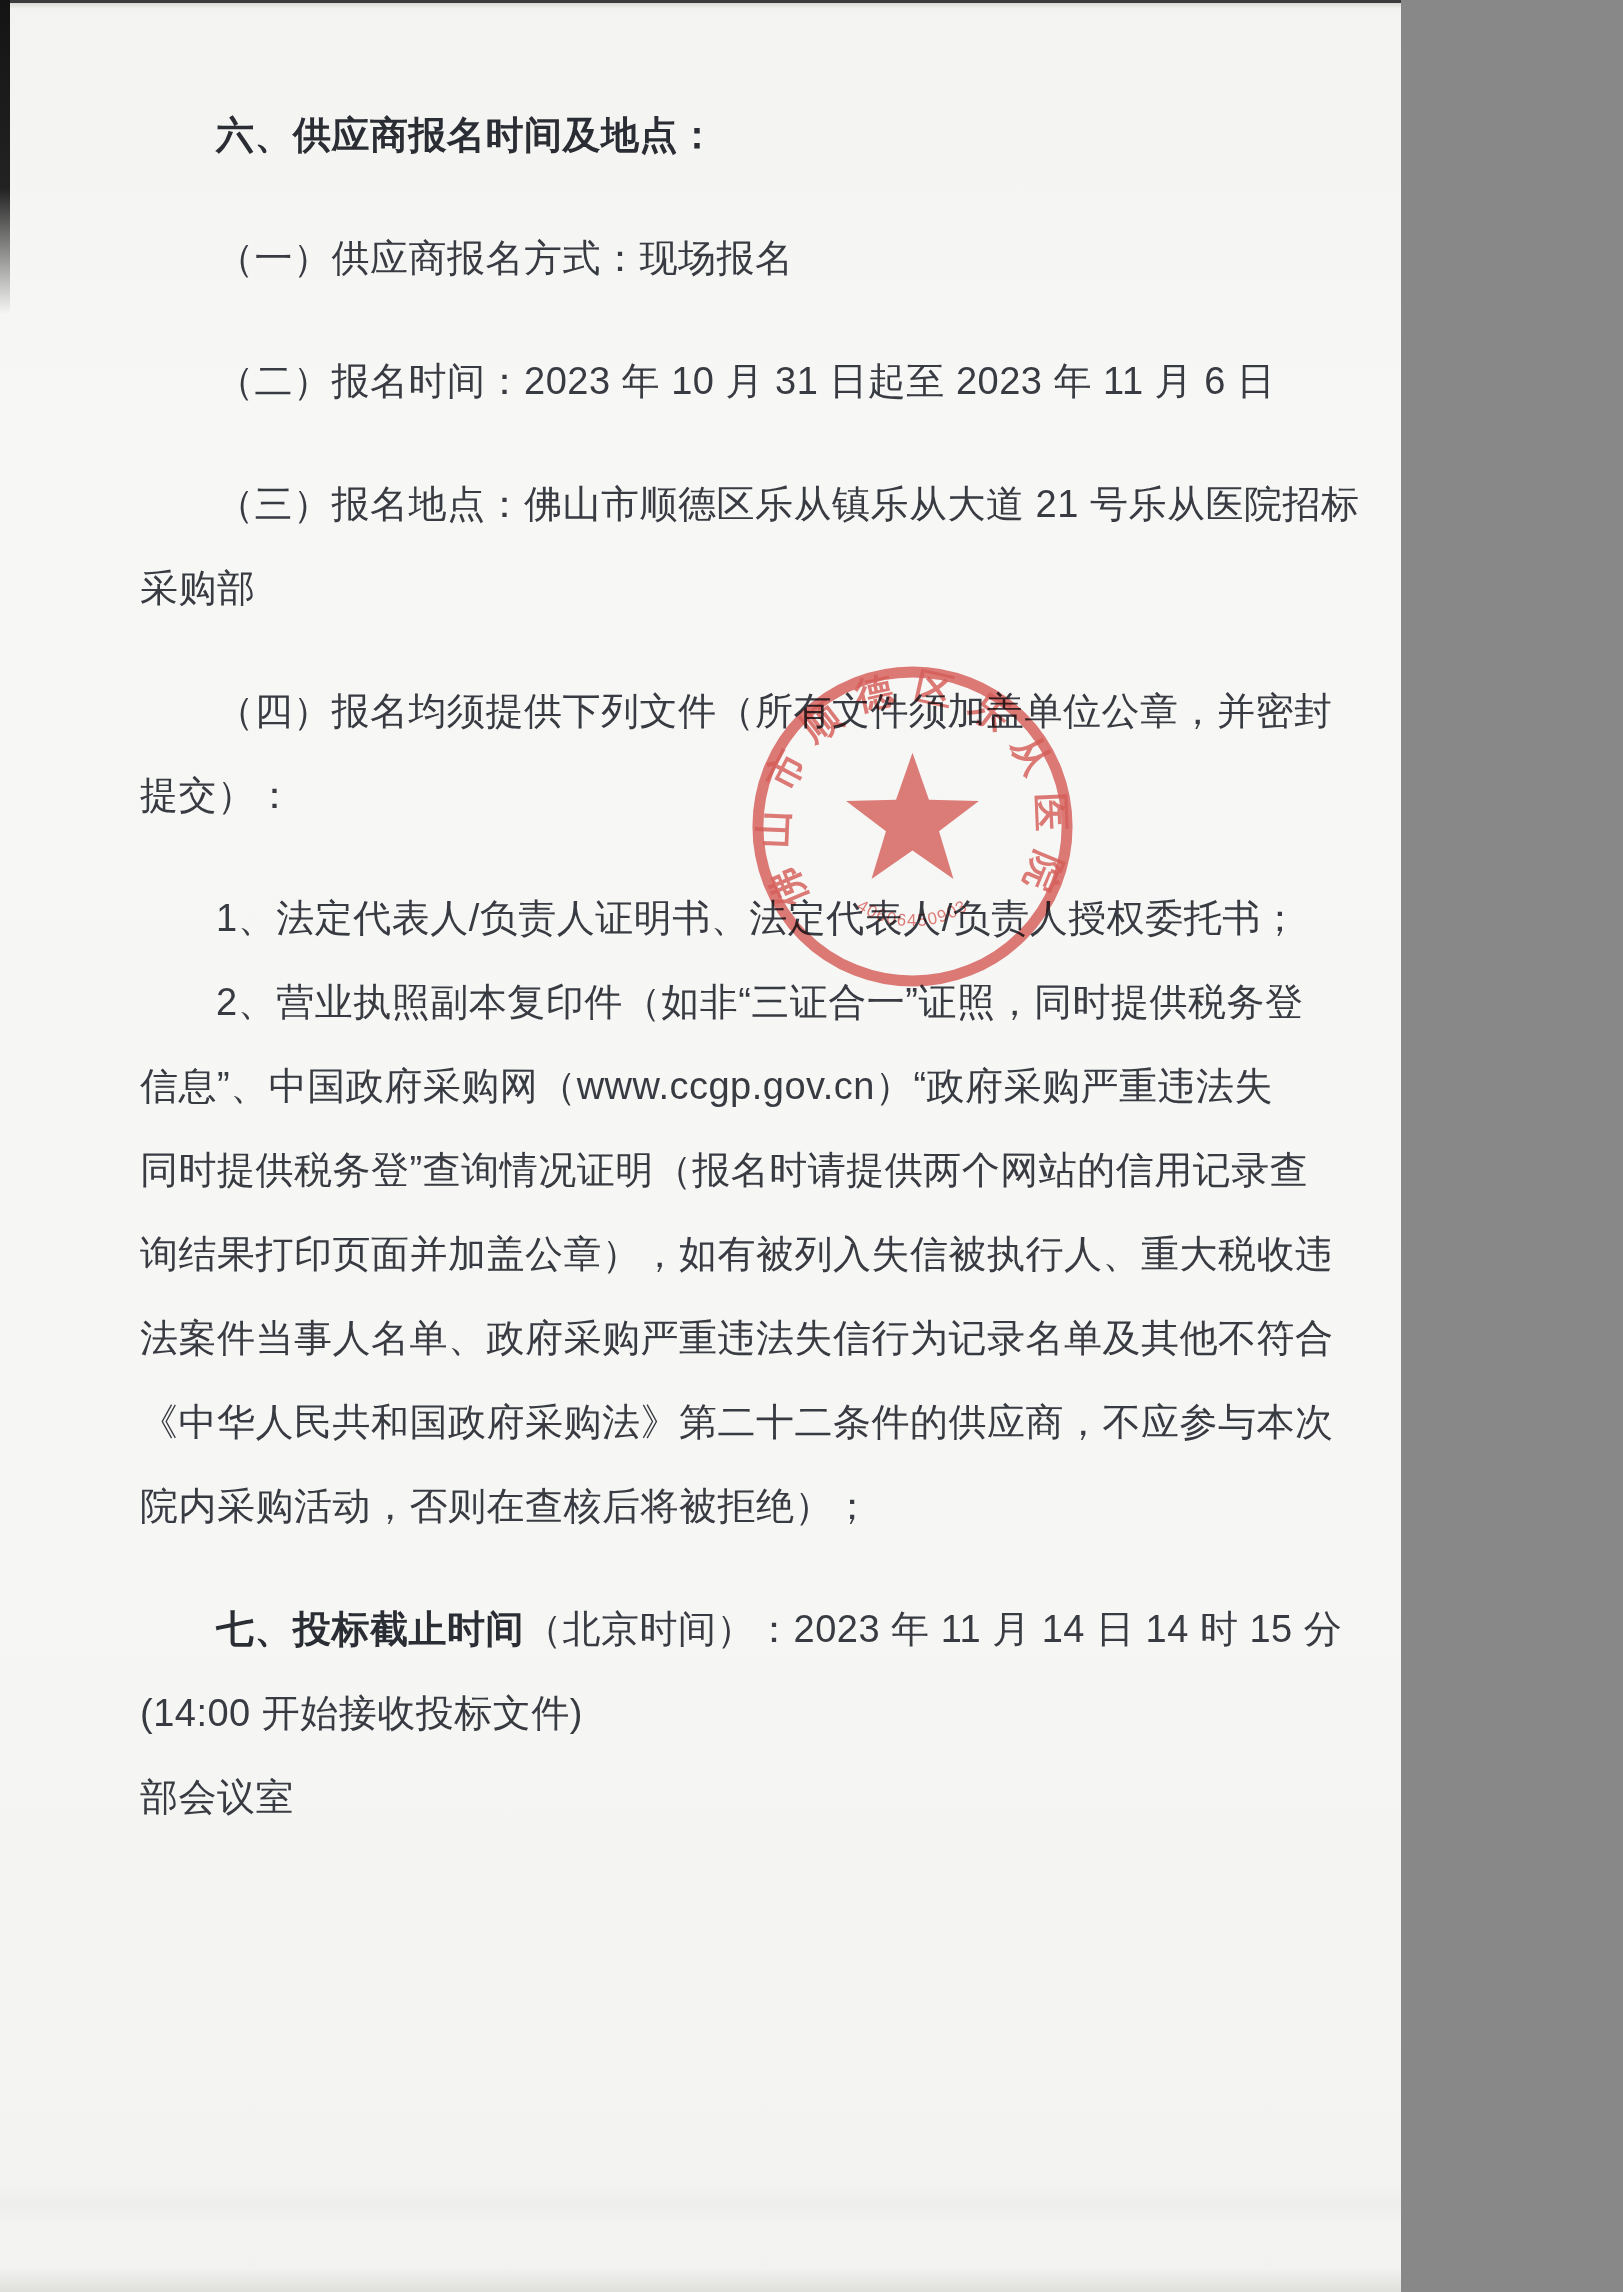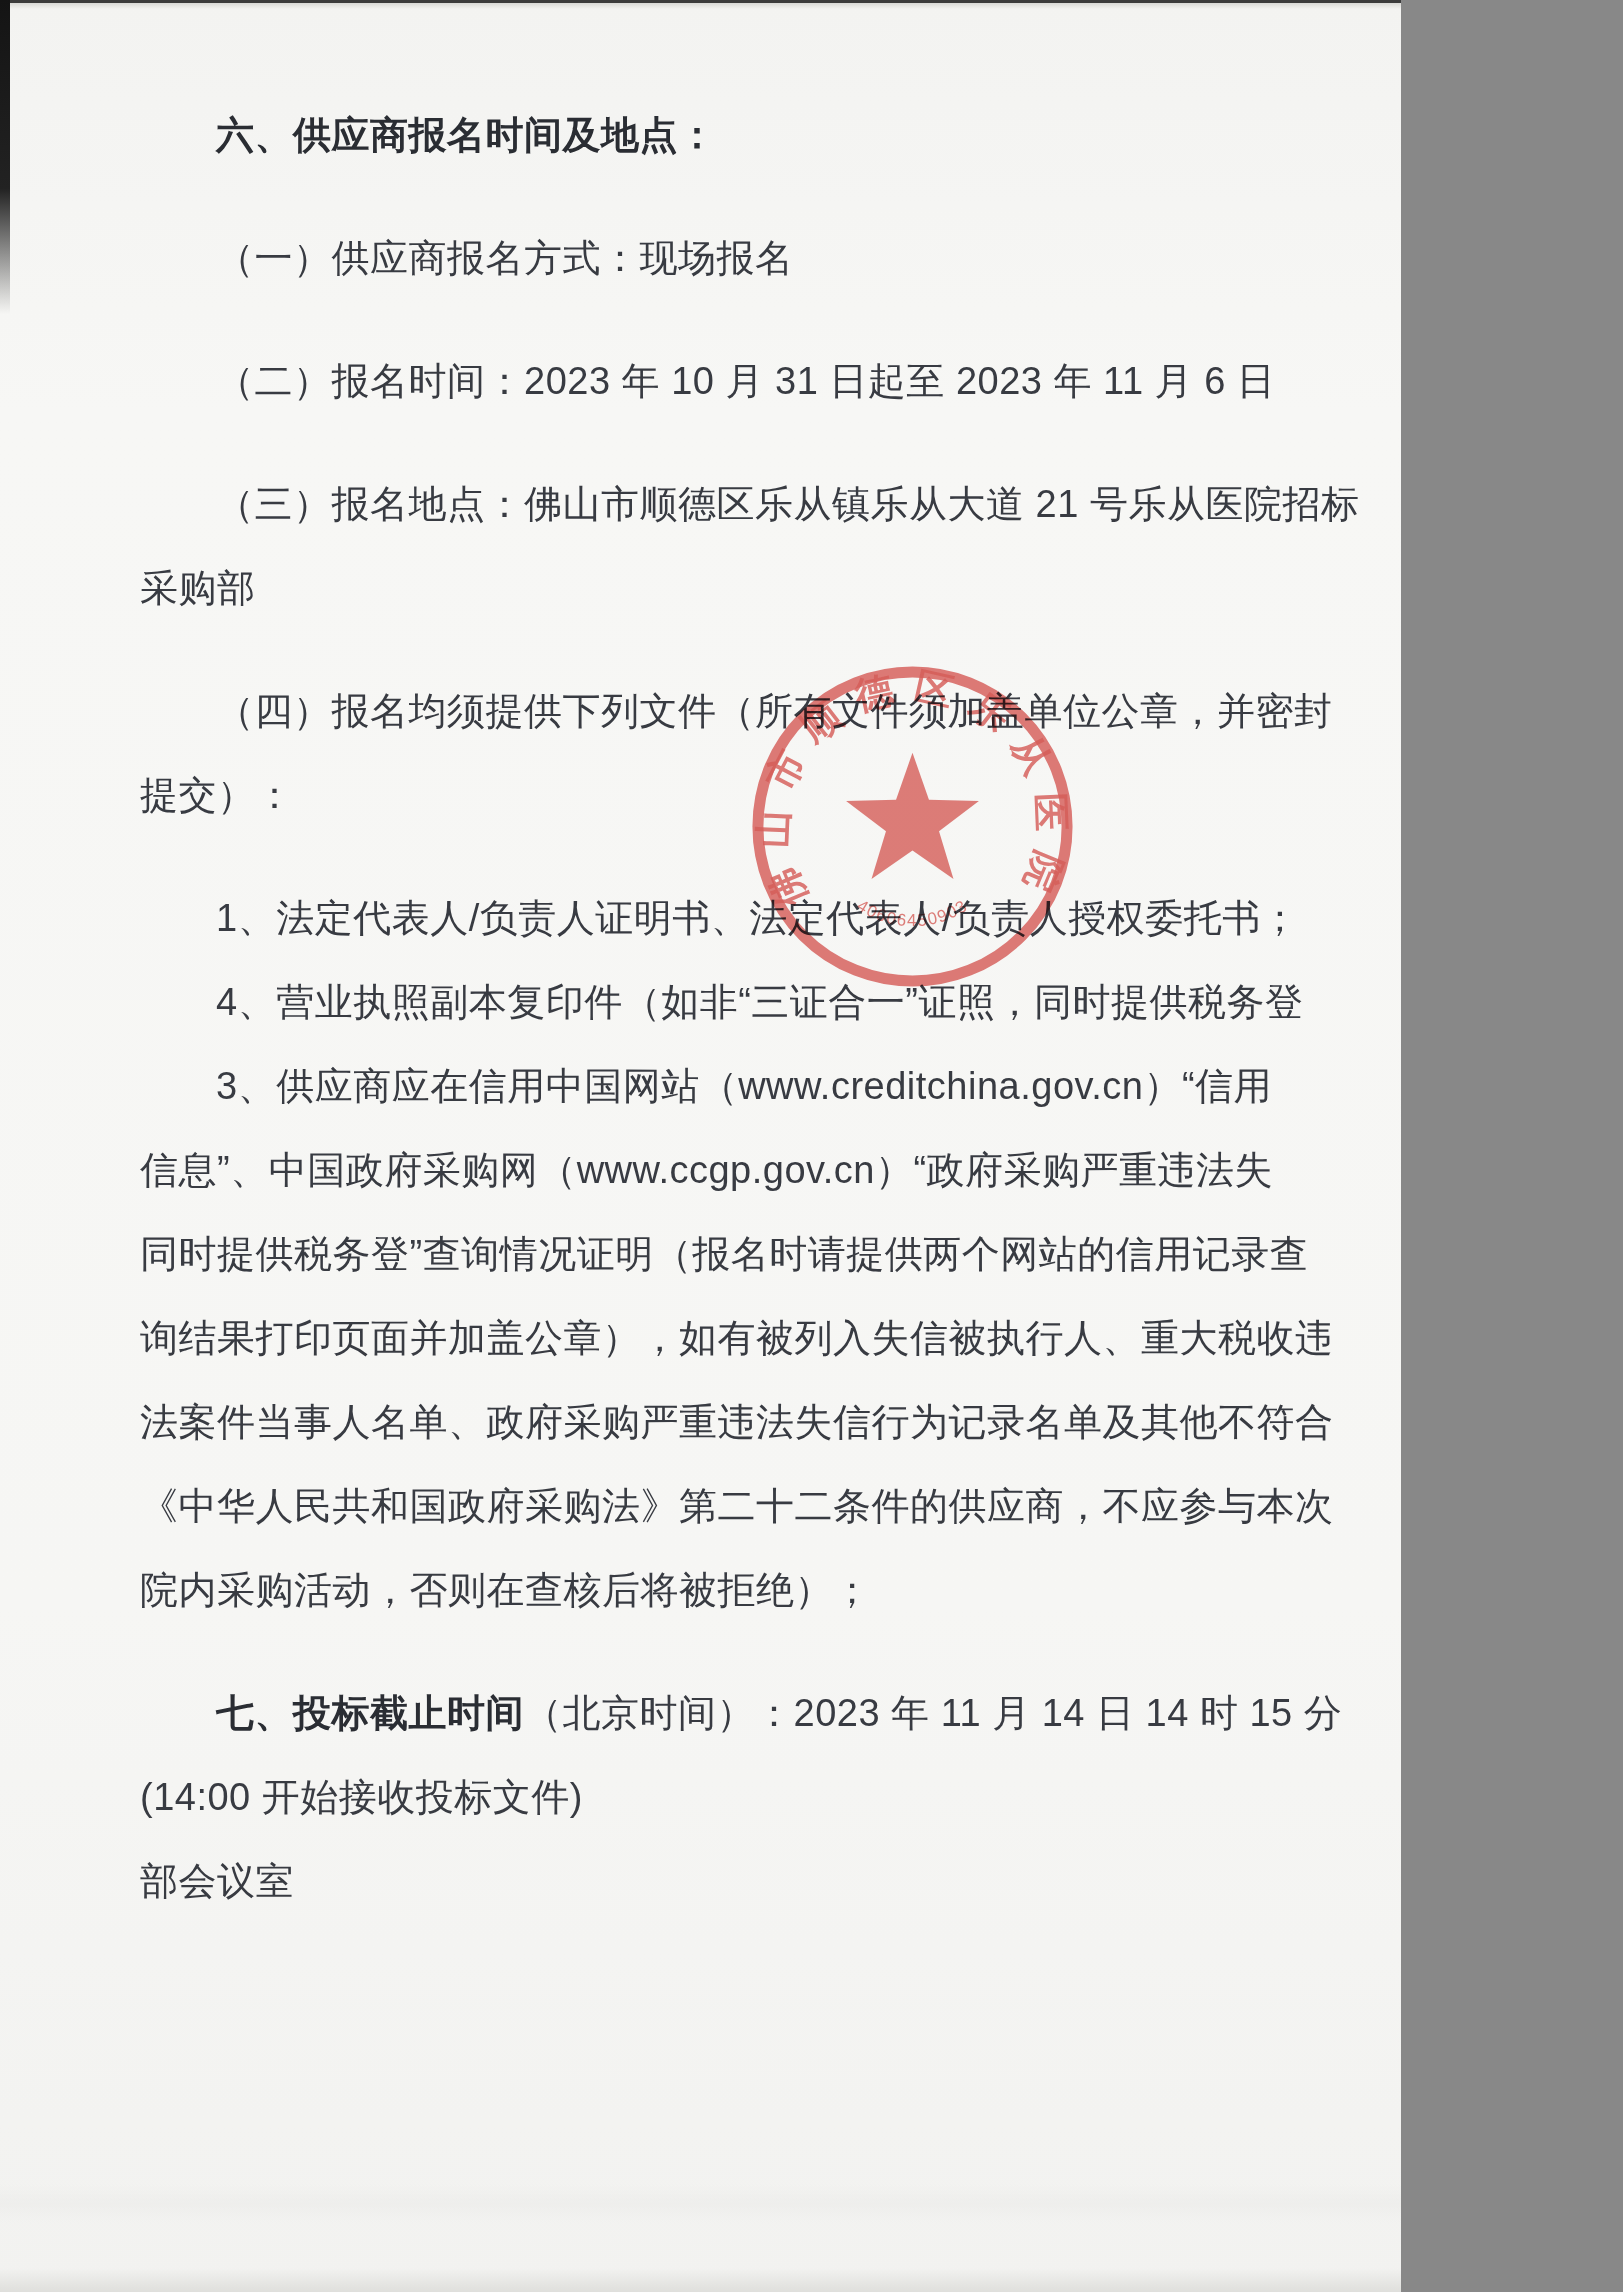--- a/index.html
+++ b/index.html
@@ -46,22 +46,21 @@
 
   <div id="doc">
       <div class="line indent"><span class="bold">六、供应商报名时间及地点：</span></div>
       <div class="line indent para"><span>（一）供应商报名方式：现场报名</span></div>
       <div class="line indent para"><span>（二）报名时间：2023 年 10 月 31 日起至 2023 年 11 月 6 日</span></div>
       <div class="line indent para"><span>（三）报名地点：佛山市顺德区乐从镇乐从大道 21 号乐从医院招标</span></div>
       <div class="line"><span>采购部</span></div>
       <div class="line indent para"><span>（四）报名均须提供下列文件（所有文件须加盖单位公章，并密封</span></div>
       <div class="line"><span>提交）：</span></div>
       <div class="line indent para"><span>1、法定代表人/负责人证明书、法定代表人/负责人授权委托书；</span></div>
-      <div class="line indent"><span>4、营业执照副本复印件（如非“三证合一”证照，同时提供税务登</span></div>
-      <div class="line indent"><span>3、供应商应在信用中国网站（www.creditchina.gov.cn）“信用</span></div>
+      <div class="line indent"><span>2、营业执照副本复印件（如非“三证合一”证照，同时提供税务登</span></div>
       <div class="line"><span>信息”、中国政府采购网（www.ccgp.gov.cn）“政府采购严重违法失</span></div>
       <div class="line"><span>同时提供税务登”查询情况证明（报名时请提供两个网站的信用记录查</span></div>
       <div class="line"><span>询结果打印页面并加盖公章），如有被列入失信被执行人、重大税收违</span></div>
       <div class="line"><span>法案件当事人名单、政府采购严重违法失信行为记录名单及其他不符合</span></div>
       <div class="line"><span>《中华人民共和国政府采购法》第二十二条件的供应商，不应参与本次</span></div>
       <div class="line"><span>院内采购活动，否则在查核后将被拒绝）；</span></div>
       <div class="line indent para"><span class="bold">七、投标截止时间</span><span>（北京时间）：2023 年 11 月 14 日 14 时 15 分</span></div>
       <div class="line"><span>(14:00 开始接收投标文件)</span></div>
       <div class="line"><span>部会议室</span></div>
     </div>

